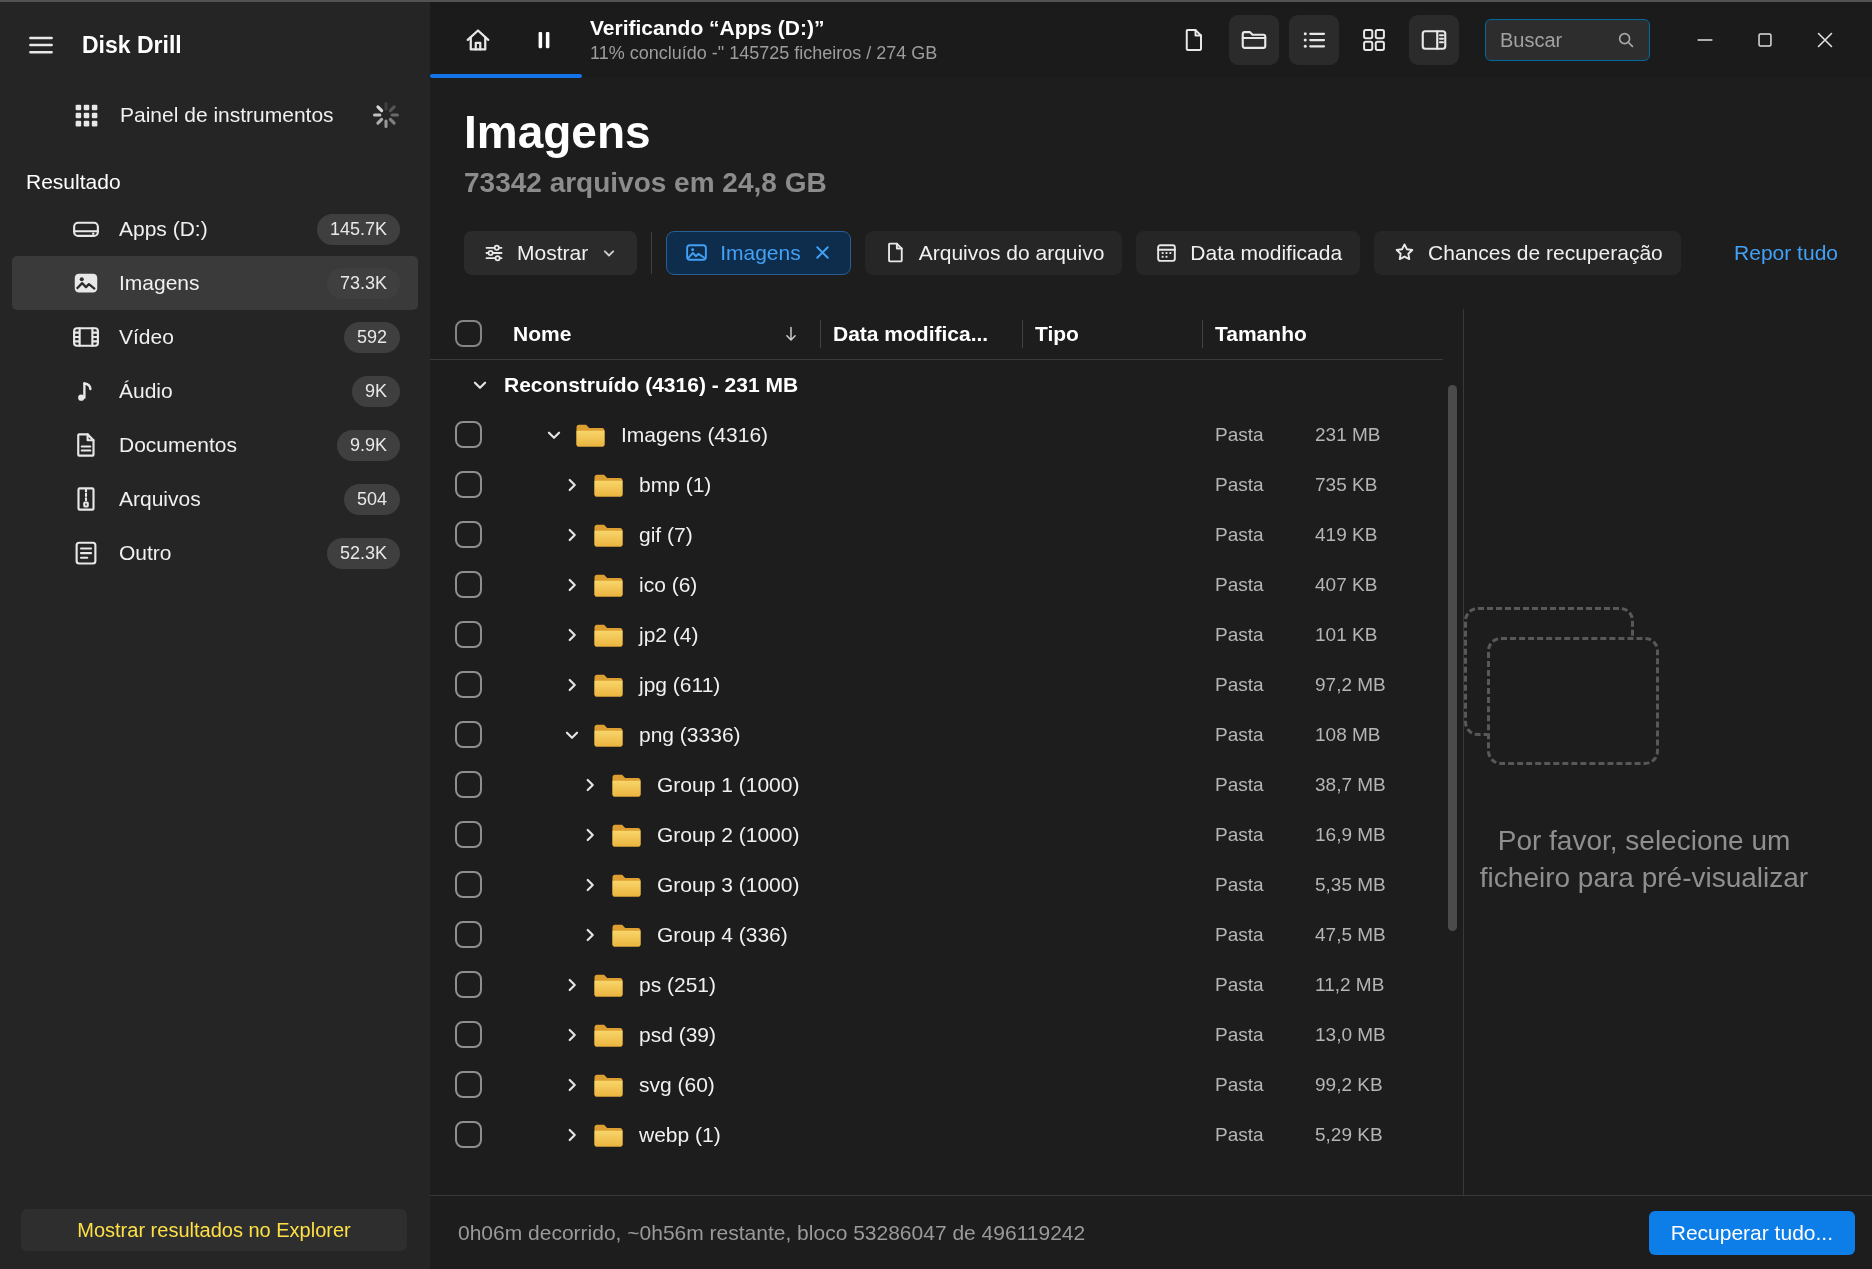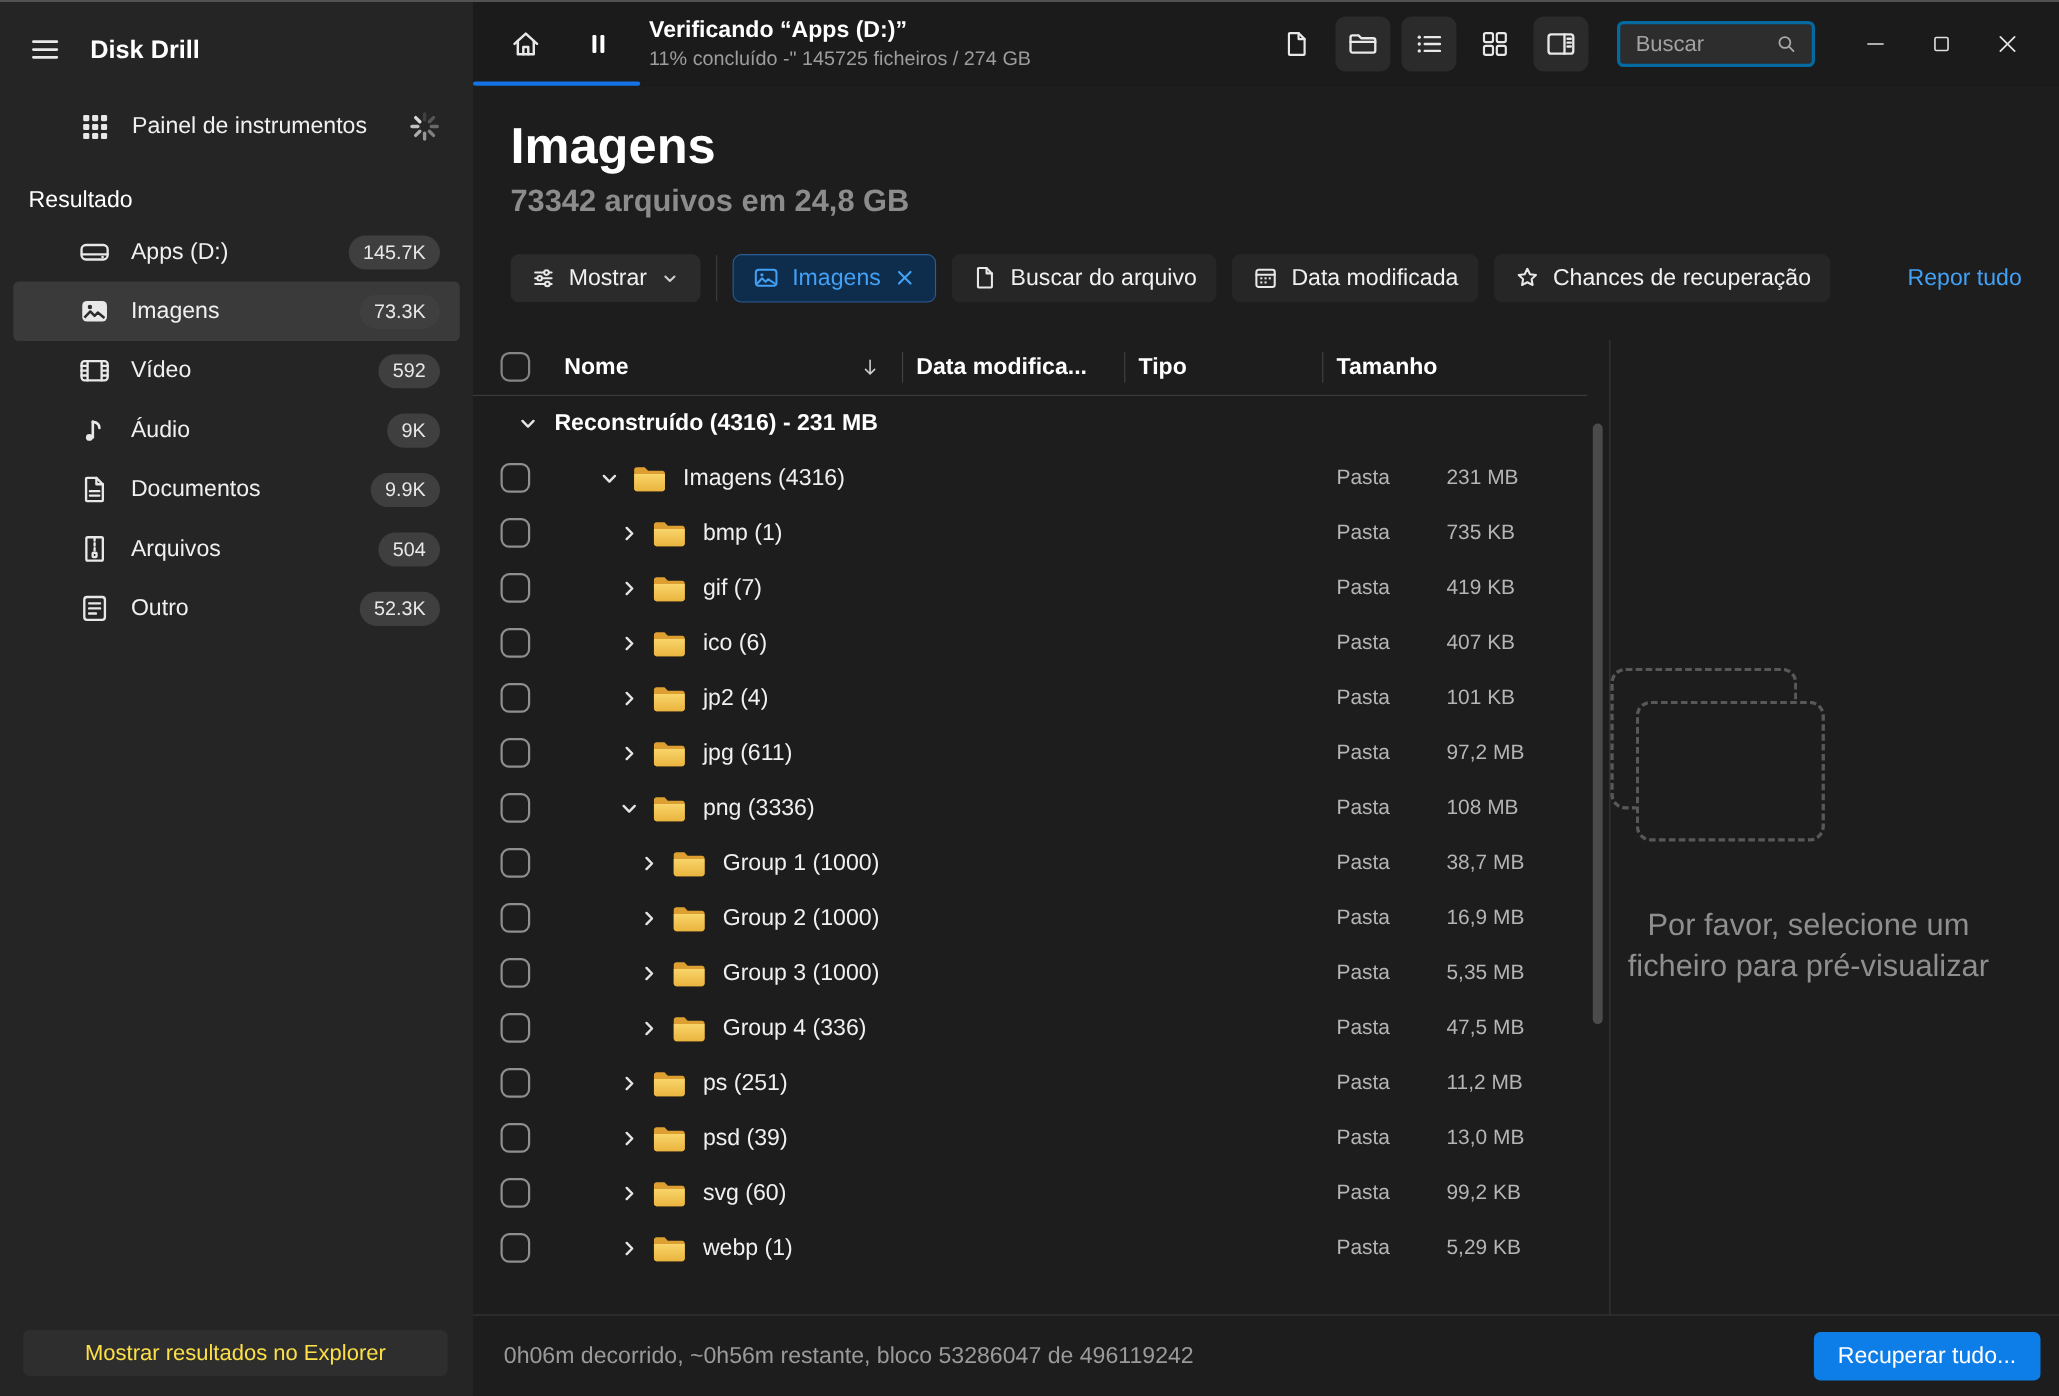--- a/index.html
+++ b/index.html
@@ -31,21 +31,21 @@
   .tb-underline{position:absolute;left:0;bottom:0;width:152px;height:4px;background:#1473e6;border-radius:2px;}
   .tb-icon{width:40px;height:40px;display:flex;align-items:center;justify-content:center;cursor:pointer;flex:0 0 auto;}
   .home-btn{margin-left:28px;}
   .pause-btn{margin-left:26px;}
   .scan-info{margin-left:26px;line-height:1.2;min-width:0;}
   .scan-title{font-size:21px;font-weight:700;color:#fff;white-space:nowrap;}
   .scan-status{font-size:18px;color:#9d9d9d;margin-top:3px;white-space:nowrap;}
   .tb-right{margin-left:auto;display:flex;align-items:center;}
   .tb-btn{width:50px;height:50px;display:flex;align-items:center;justify-content:center;border-radius:9px;cursor:pointer;margin-left:10px;}
   .tb-btn.boxed{background:#2b2b2b;}
-  .searchbox{display:flex;align-items:center;width:180px;height:42px;background:#2d2d2d;border:3px solid #0369a1;
+  .searchbox{display:flex;align-items:center;width:165px;height:42px;background:#2d2d2d;border:1px solid #0369a1;
     border-radius:6px;margin-left:26px;padding:0 12px;box-sizing:border-box;}
   .searchbox input{flex:1;min-width:0;background:transparent;border:none;outline:none;color:#d6d6d6;font-size:20px;font-family:inherit;}
   .searchbox input::placeholder{color:#a2a2a2;}
   .winctl{display:flex;align-items:center;margin:0 24px 0 18px;}
   .winctl .tb-icon{width:46px;margin-left:14px;}
   
   .page-head{flex:0 0 auto;}
   .page-title{font-size:46px;font-weight:700;color:#fff;margin:28px 0 0 34px;line-height:1.15;}
   .page-subtitle{font-size:28px;font-weight:600;color:#8c8c8c;margin:8px 0 0 34px;}
   .filterbar{display:flex;align-items:center;gap:14px;margin:32px 34px 0 34px;height:44px;}
@@ -334,21 +334,21 @@
                 </svg>
               </span>
             </div>
             <div class="chip">
               <span>
                 <svg width="25" height="25" viewBox="0 0 24 24">
                   <path fill="none" stroke="#e8e8e8" stroke-width="1.8" stroke-linecap="round" stroke-linejoin="round" d="M6.5 3.5h6.8l4.7 4.7v11.6c0 .4-.3.7-.7.7H6.5c-.4 0-.7-.3-.7-.7V4.2c0-.4.3-.7.7-.7z"></path>
                   <path fill="none" stroke="#e8e8e8" stroke-width="1.8" stroke-linecap="round" stroke-linejoin="round" d="M13.3 3.5v4.7H18"></path>
                 </svg>
               </span>
-              <span>Buscar do arquivo</span>
+              <span>Arquivos do arquivo</span>
             </div>
             <div class="chip">
               <span>
                 <svg width="25" height="25" viewBox="0 0 24 24">
                   <rect x="4" y="5" width="16" height="15" rx="2" fill="none" stroke="#e8e8e8" stroke-width="1.8" stroke-linecap="round" stroke-linejoin="round"></rect>
                   <path fill="none" stroke="#e8e8e8" stroke-width="1.8" stroke-linecap="round" stroke-linejoin="round" d="M4 9.3h16"></path>
                   <rect x="7.4" y="11.6" width="1.8" height="1.8" fill="#e8e8e8"></rect>
                   <rect x="11.1" y="11.6" width="1.8" height="1.8" fill="#e8e8e8"></rect>
                   <rect x="14.8" y="11.6" width="1.8" height="1.8" fill="#e8e8e8"></rect>
                   <rect x="7.4" y="15.2" width="1.8" height="1.8" fill="#e8e8e8"></rect>

